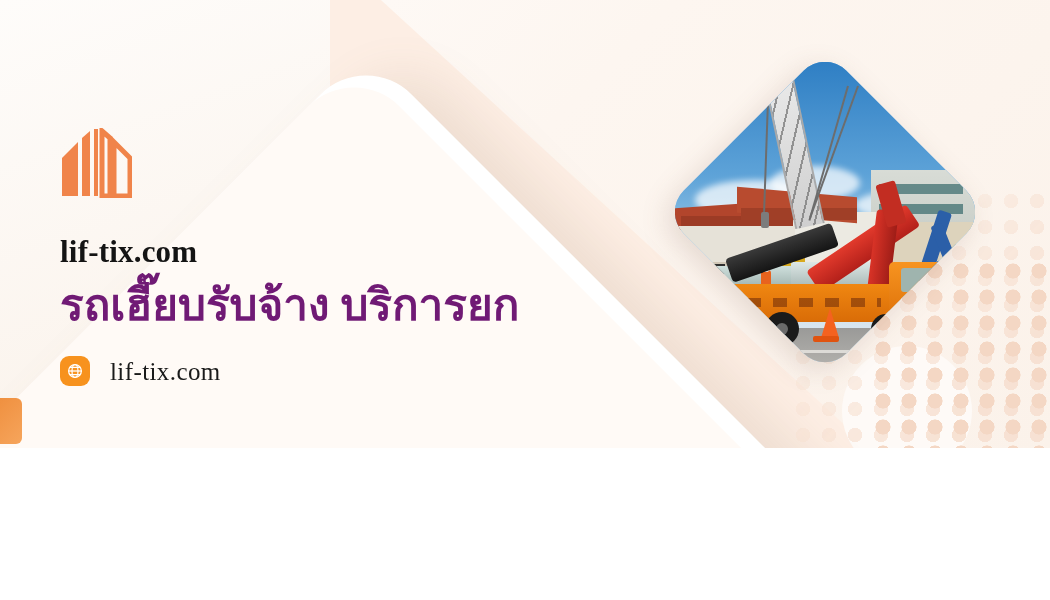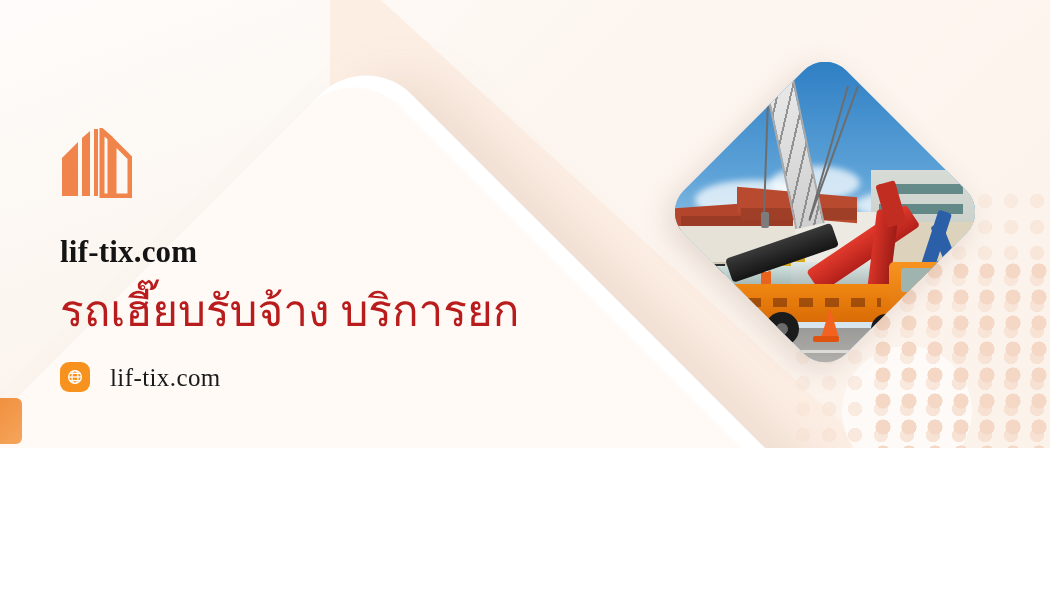--- a/index.html
+++ b/index.html
@@ -89,22 +89,22 @@
 
   .logo{width:72px;height:70px;display:block;}
 
   .brand{
     margin-top:38px;
     font-size:31px;font-weight:bold;color:#141414;
     letter-spacing:.2px;line-height:1;
   }
 
   .headline{
-    margin-top:20px;
-    font-size:44px;font-weight:400;color:#b91c1c;
+    margin-top:14px;
+    font-size:44px;font-weight:700;color:#701a75;
     line-height:1.12;white-space:nowrap;
   }
 
   .cta{
     position:relative;margin-top:26px;
     width:470px;height:52px;
     display:flex;align-items:center;
     background:linear-gradient(90deg,#f7921e 0%,#f79620 48%,#fbbe61 72%,rgba(255,240,214,.25) 92%,rgba(255,255,255,0) 100%);
   }
   .cta-label{

